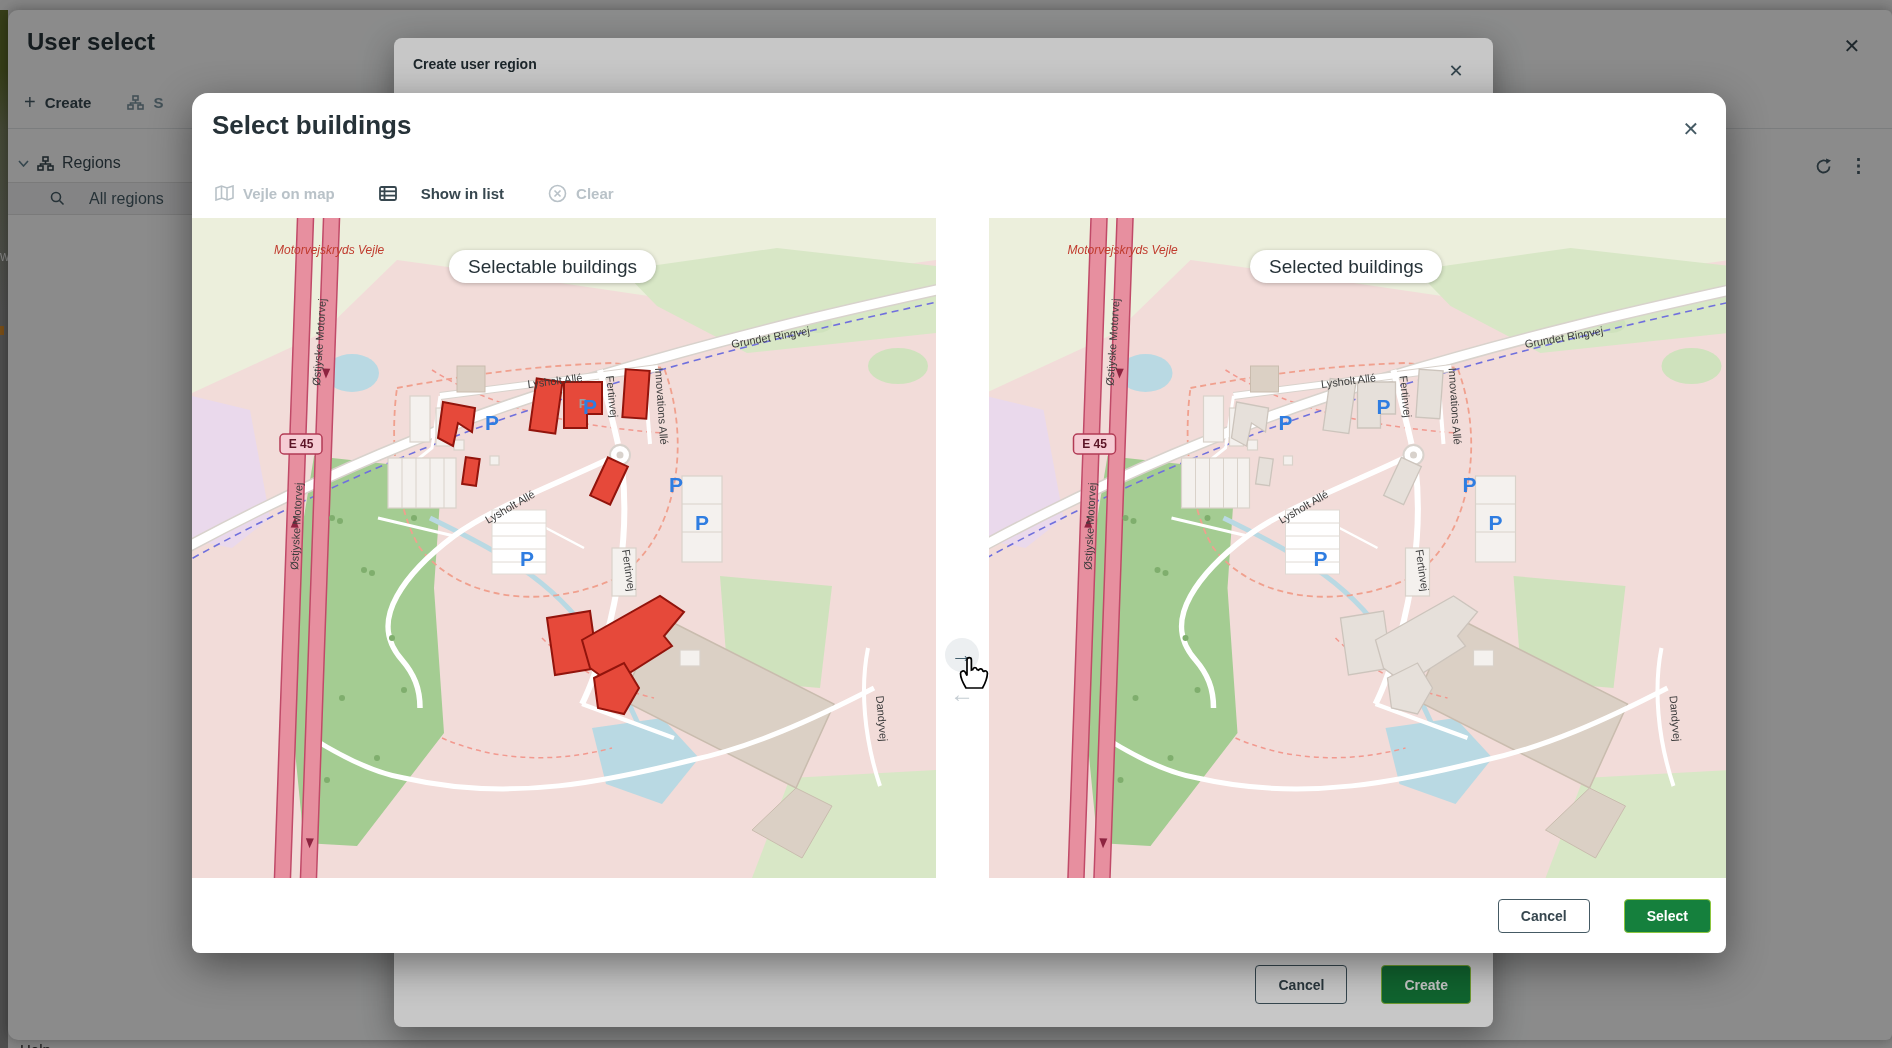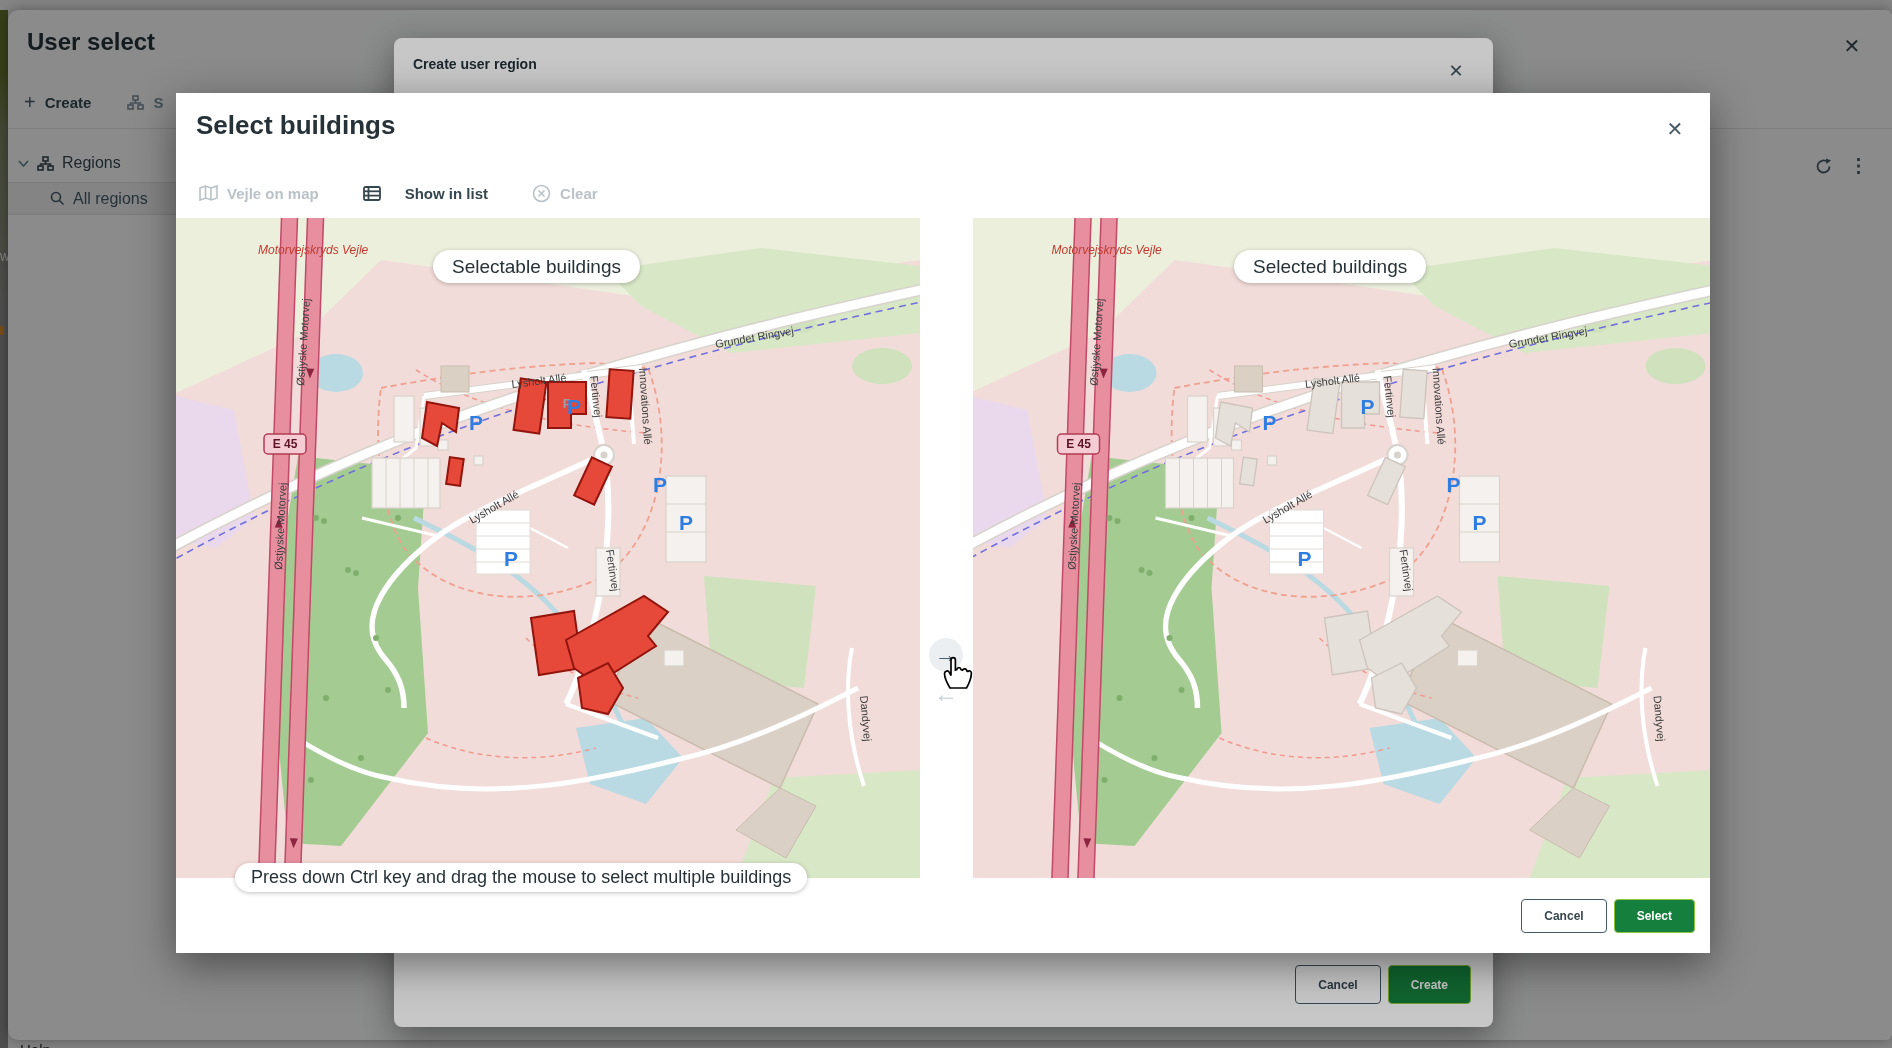--- a/index.html
+++ b/index.html
@@ -20,39 +20,39 @@
 
   
   .page{left:8px;top:10px;width:1884px;height:1030px;background:#f7f8f8;border-radius:10px 6px 6px 10px;z-index:5;overflow:hidden;box-shadow:0 0 14px rgba(0,0,0,.35);}
   .page-title{left:19px;top:18px;font-size:24px;font-weight:bold;color:#263238;}
   .page-close{left:1832px;top:24px;width:24px;height:24px;color:#37474f;font-size:20px;line-height:24px;text-align:center;cursor:pointer;}
   .page-divider{left:0;top:118px;width:1884px;height:0;border-bottom:1px solid #dcdfe1;}
   .pg-toolbar{left:16px;top:80px;height:24px;display:flex;align-items:center;gap:36px;color:#37474f;font-size:15px;font-weight:bold;}
   .pg-btn{display:flex;align-items:center;gap:9px;cursor:pointer;white-space:nowrap;}
   .plus-glyph{font-size:20px;font-weight:normal;color:#455a64;}
   .tree-row{left:0px;top:140px;width:176px;height:26px;display:flex;align-items:center;gap:8px;padding-left:10px;color:#37474f;font-size:16px;}
-  .sel-row{left:0px;top:172px;width:176px;height:31px;background:#ececed;border-top:1px solid #dadada;border-bottom:1px solid #dadada;display:flex;align-items:center;gap:8px;padding-left:42px;color:#455a64;font-size:16px;}
+  .sel-row{left:0px;top:172px;width:176px;height:31px;background:#ececed;border-top:1px solid #dadada;border-bottom:1px solid #dadada;display:flex;align-items:center;gap:24px;padding-left:42px;color:#455a64;font-size:16px;}
   .pg-actions{left:1806px;top:146px;display:flex;gap:16px;align-items:center;color:#455a64;}
   .kebab{font-size:19px;font-weight:bold;line-height:20px;}
 
   
   .backdrop1{left:0;top:0;width:1892px;height:1048px;background:rgba(0,0,0,.28);z-index:10;}
   .backdrop2{left:0;top:0;width:1892px;height:1048px;background:rgba(0,0,0,.22);z-index:20;}
 
   
   .create-modal{left:394px;top:38px;width:1099px;height:989px;background:#fff;border-radius:8px;z-index:15;box-shadow:0 10px 34px rgba(0,0,0,.4);}
   .cm-title{left:19px;top:18px;font-size:14px;font-weight:bold;color:#263238;}
   .cm-close{left:1051px;top:22px;width:22px;height:22px;color:#455a64;font-size:18px;line-height:22px;text-align:center;cursor:pointer;}
   .cm-footer{left:0;bottom:23px;right:22px;display:flex;justify-content:flex-end;gap:7px;}
-  .btn{height:39px;padding:0 22px;border-radius:4px;font-size:12px;font-weight:bold;display:flex;align-items:center;justify-content:center;cursor:pointer;box-sizing:border-box;}
+  .btn{height:39px;padding:0 22px;border-radius:4px;font-size:14px;font-weight:bold;display:flex;align-items:center;justify-content:center;cursor:pointer;box-sizing:border-box;margin-left:27px;}
   .btn-outline{background:#fff;border:1px solid #455a64;color:#37474f;}
   .btn-green{background:#15803d;border:1px solid #8dc63f;color:#fff;}
 
   
-  .select-modal{left:176px;top:93px;width:1534px;height:860px;background:#fff;border-radius:0;z-index:30;box-shadow:0 12px 40px rgba(0,0,0,.45);}
+  .select-modal{left:192px;top:93px;width:1534px;height:860px;background:#fff;border-radius:16px;z-index:30;box-shadow:0 12px 40px rgba(0,0,0,.45);}
   .sm-title{left:20px;top:17px;font-size:26px;font-weight:bold;color:#263238;}
   .sm-close{left:1487px;top:24px;width:24px;height:24px;color:#455a64;font-size:20px;line-height:24px;text-align:center;cursor:pointer;}
   .sm-toolbar{left:23px;top:86px;height:28px;display:flex;align-items:center;gap:44px;font-size:15px;font-weight:bold;}
   .tb-item{display:flex;align-items:center;gap:9px;cursor:pointer;white-space:nowrap;}
   .tb-disabled{color:#b9c2c8;cursor:default;}
   .tb-active{color:#37474f;gap:24px;}
   .maps-row{left:0;top:125px;width:1534px;height:660px;display:flex;}
   .map-pane{position:relative;height:660px;overflow:hidden;background:#f2dcd9;}
   .map-left{width:744px;}
   .map-right{width:737px;}
@@ -462,21 +462,20 @@
     <text transform="translate(296,306) rotate(-30)">Lysholt Allé</text>
     <text transform="translate(430,332) rotate(82)">Fertinvej</text>
     <text transform="translate(684,478) rotate(85)">Dandyvej</text>
   </g>
 </svg>
 </div>
     </div>
 
     <div class="pill pill-head pill-left">Selectable buildings</div>
     <div class="pill pill-head pill-right">Selected buildings</div>
-    <div class="pill pill-hint">Press down Ctrl key and drag the mouse to select multiple buildings</div>
 
     <div class="sm-footer abs">
       <div class="btn btn-outline">Cancel</div>
       <div class="btn btn-green">Select</div>
     </div>
   </div>
 
 </div>
 
 </body></html>

